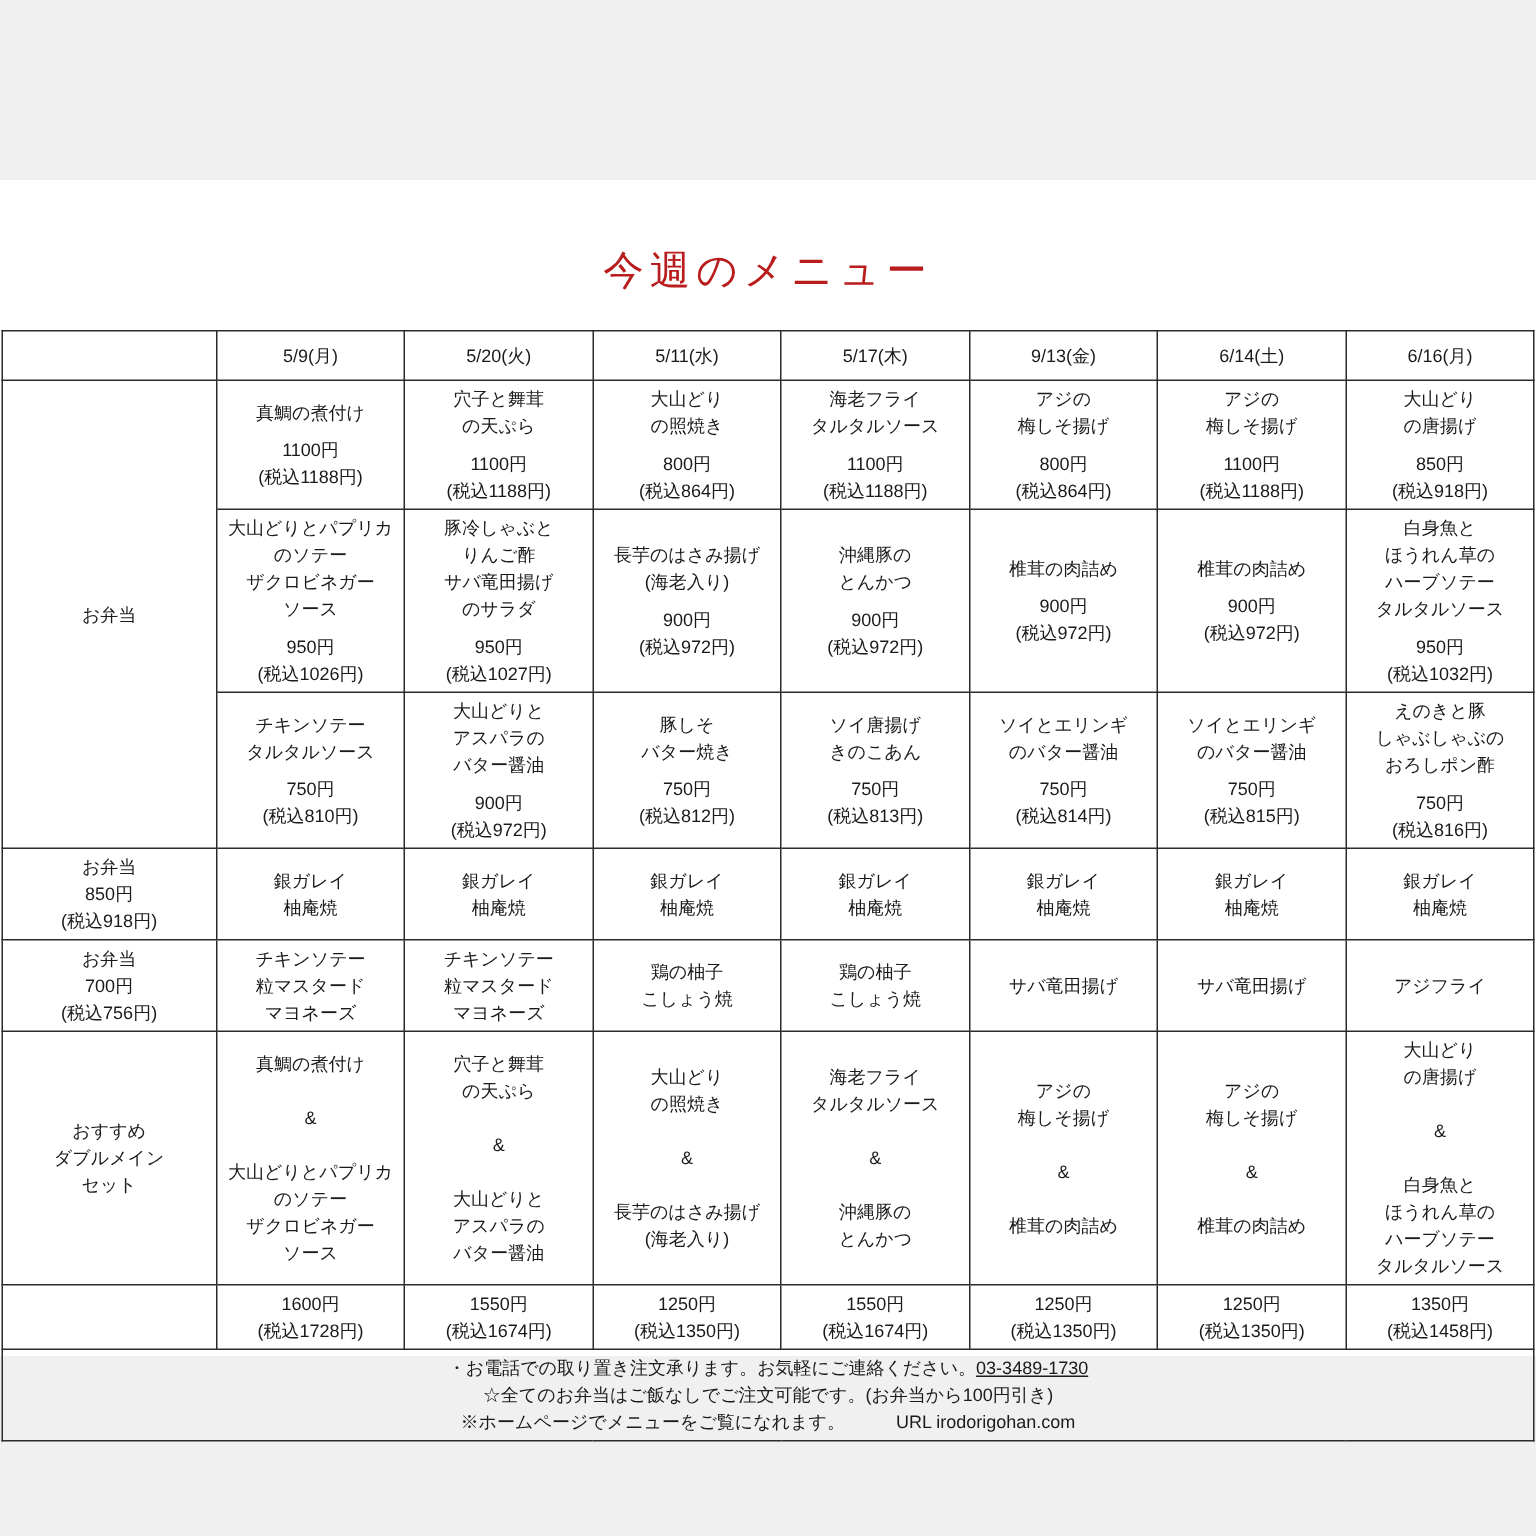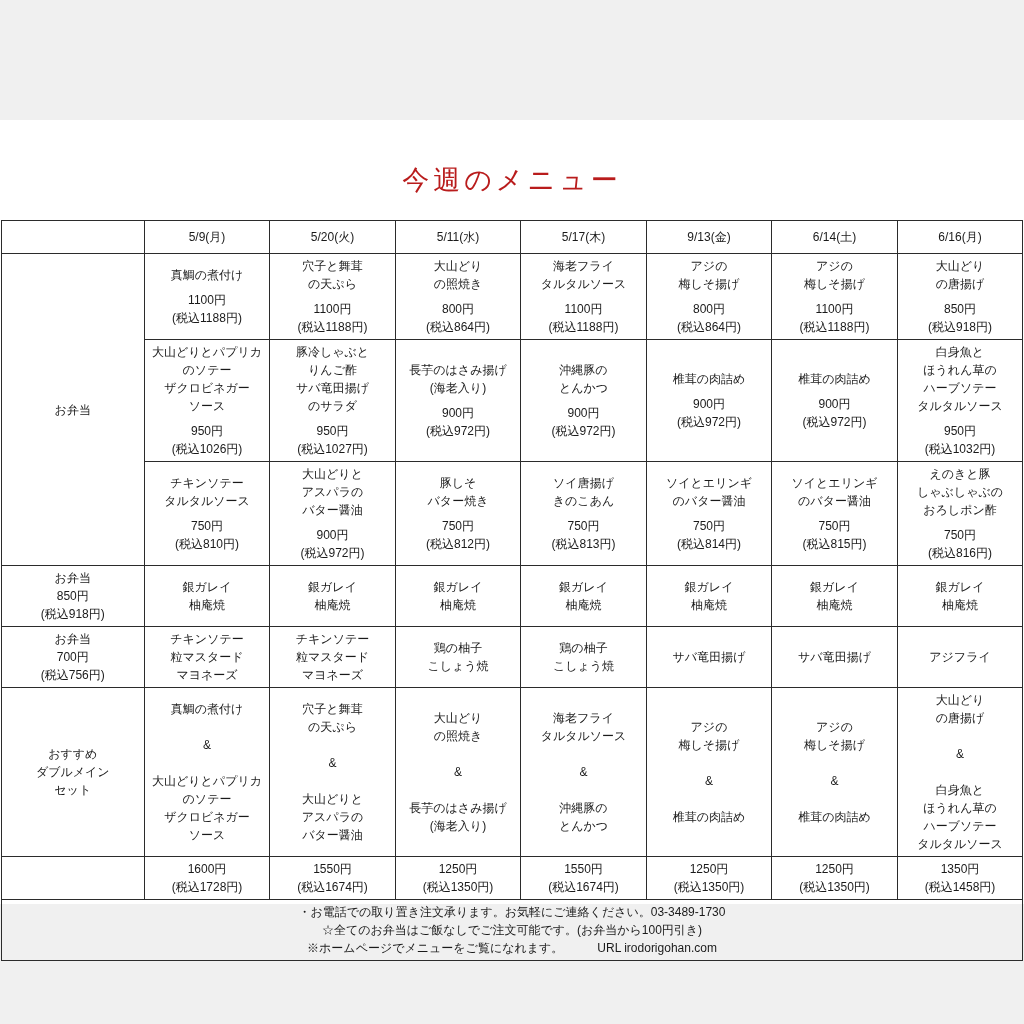--- a/index.html
+++ b/index.html
@@ -82,20 +82,21 @@
     text-align: left;
     padding: 10px 0 14px 34px;
     font-size: 13px;
     line-height: 2.0;
   }
   .notes .line {
     display: block;
   }
   .notes .tel {
     display: inline-block;
+    text-decoration: underline;
   }
   .notes .url {
     display: inline-block;
     margin-left: 34px;
   }
 </style>
 </head>
 <body>
 
 <div class="page">

